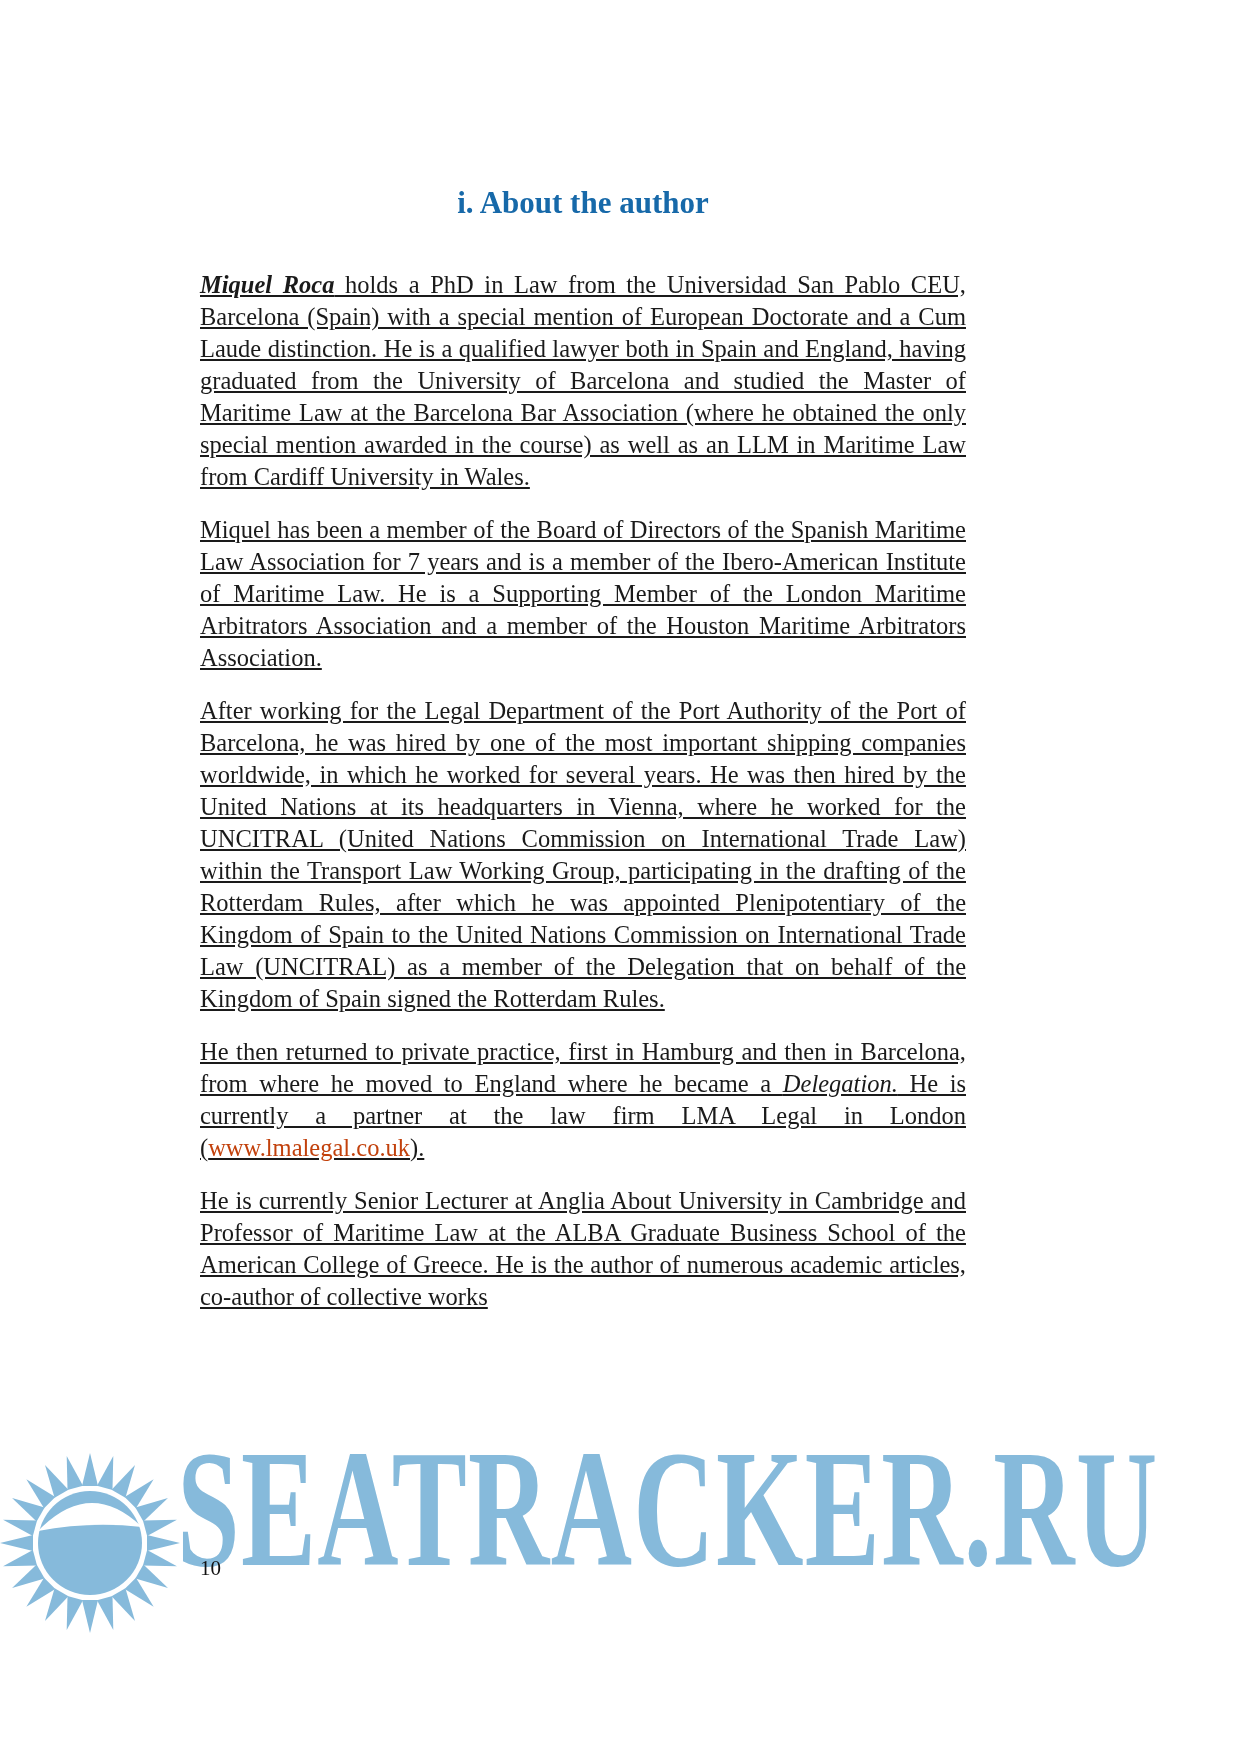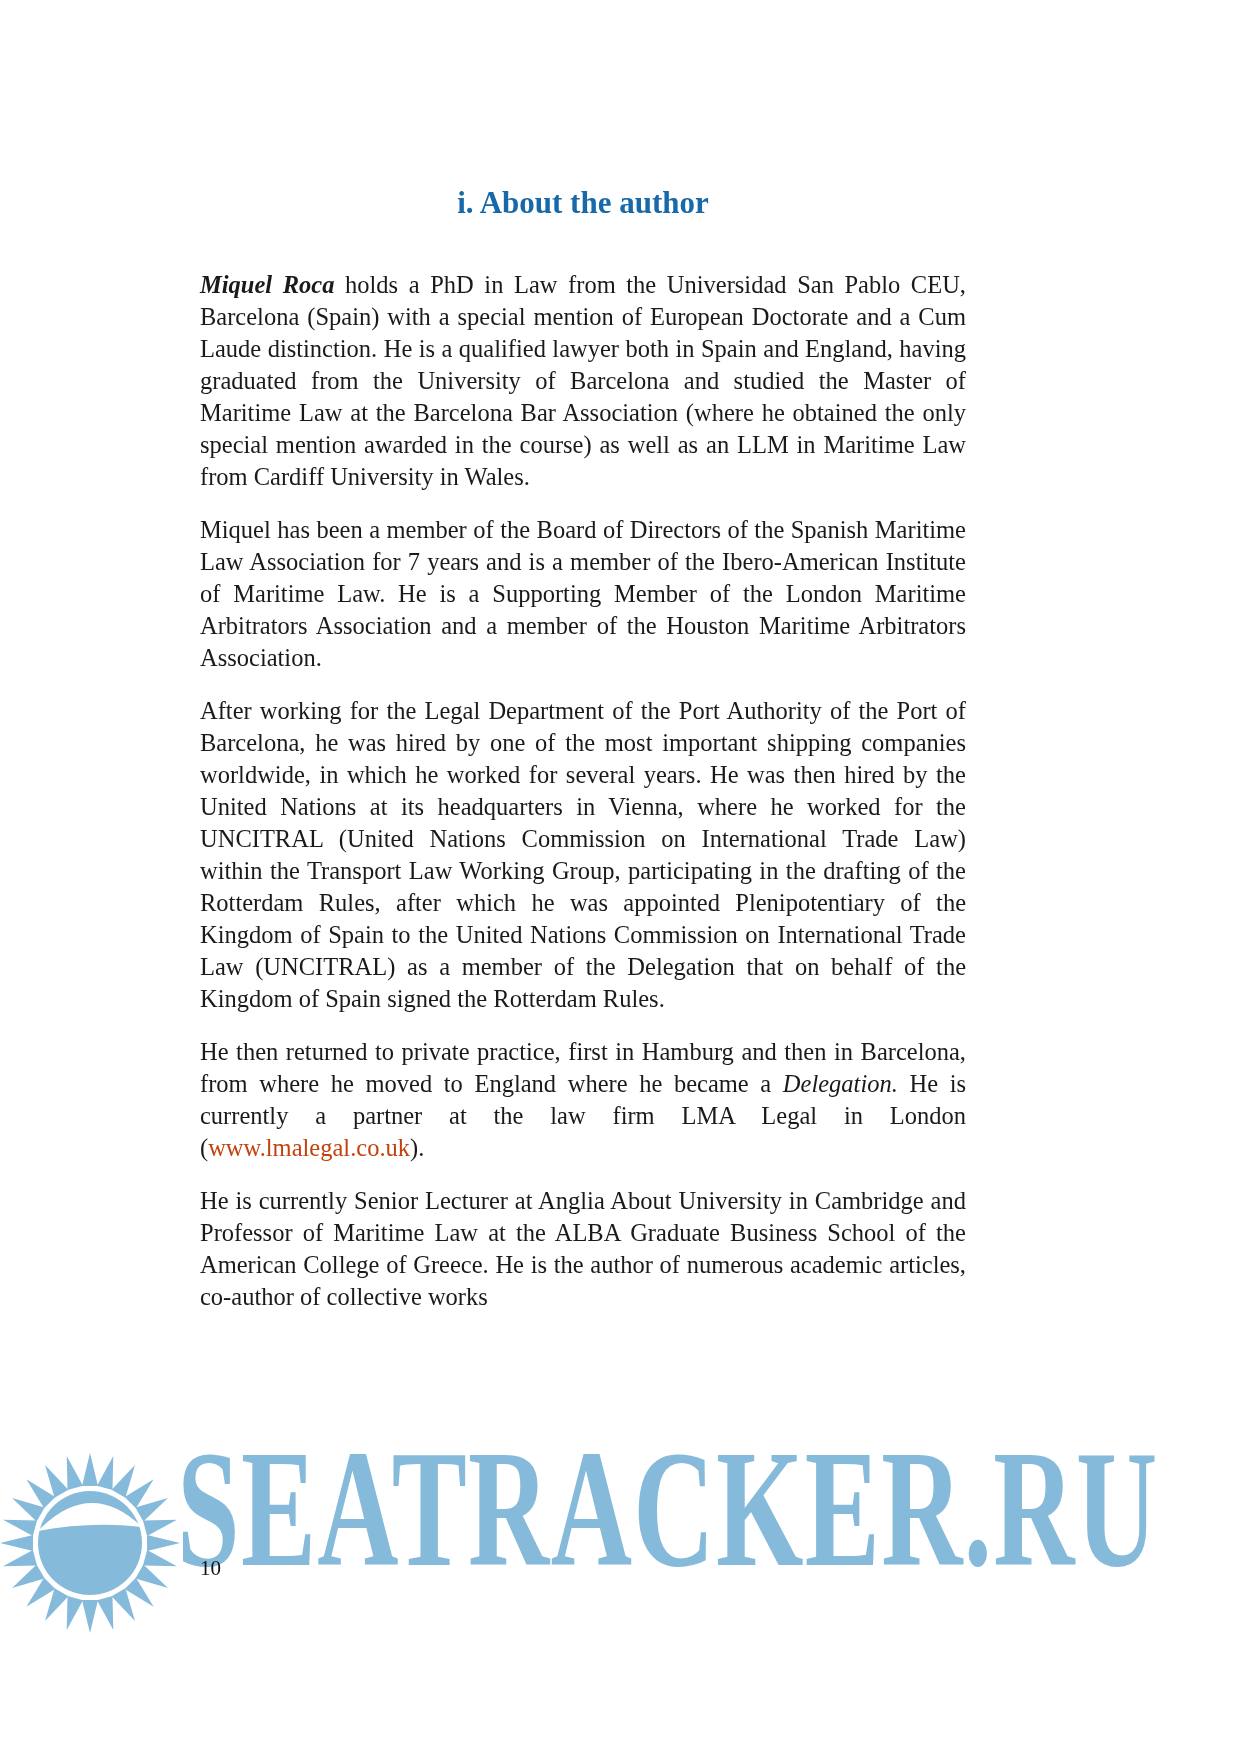--- a/index.html
+++ b/index.html
@@ -28,21 +28,21 @@
   .body {
     position: absolute;
     top: 256px;
     left: 200px;
     width: 766px;
     font-size: 24.5px;
     line-height: 32px;
     text-align: justify;
     z-index: 2;
   }
-  .body p { margin-bottom: 21px; }
+  .body p { margin-bottom: 21px; text-decoration: underline; }
   .lead { font-weight: bold; font-style: italic; }
   .italic { font-style: italic; }
   .link { color: #c2410c; cursor: pointer; text-decoration: none; }
   .watermark {
     position: absolute;
     left: 0; right: 4px; bottom: 0;
     height: 380px;
     z-index: 1;
     pointer-events: none;
   }

